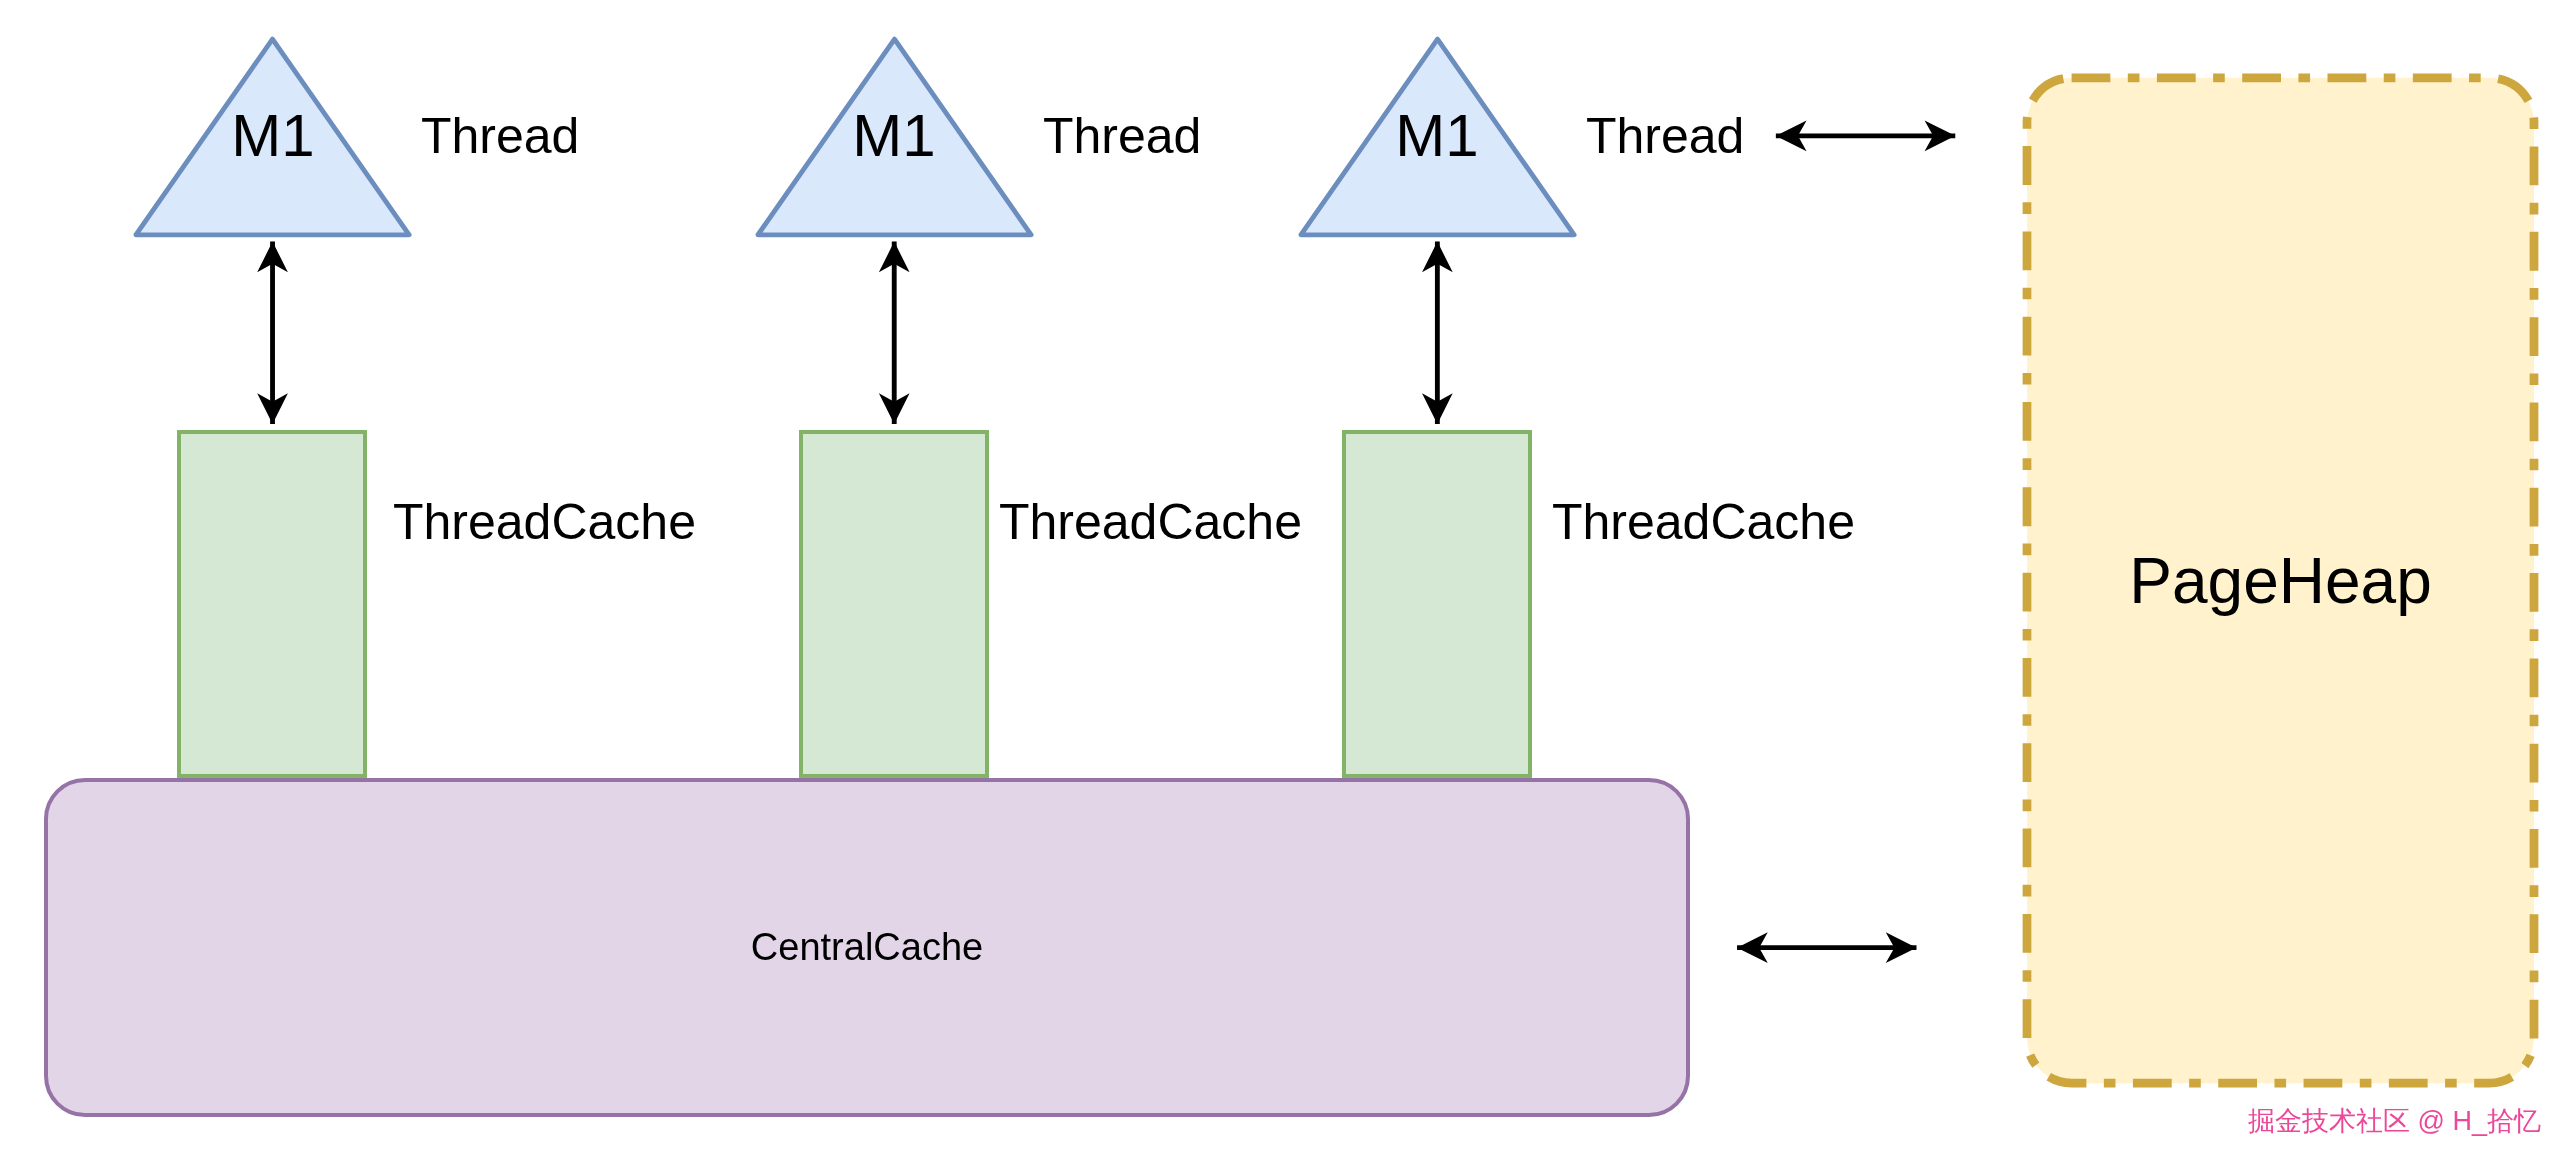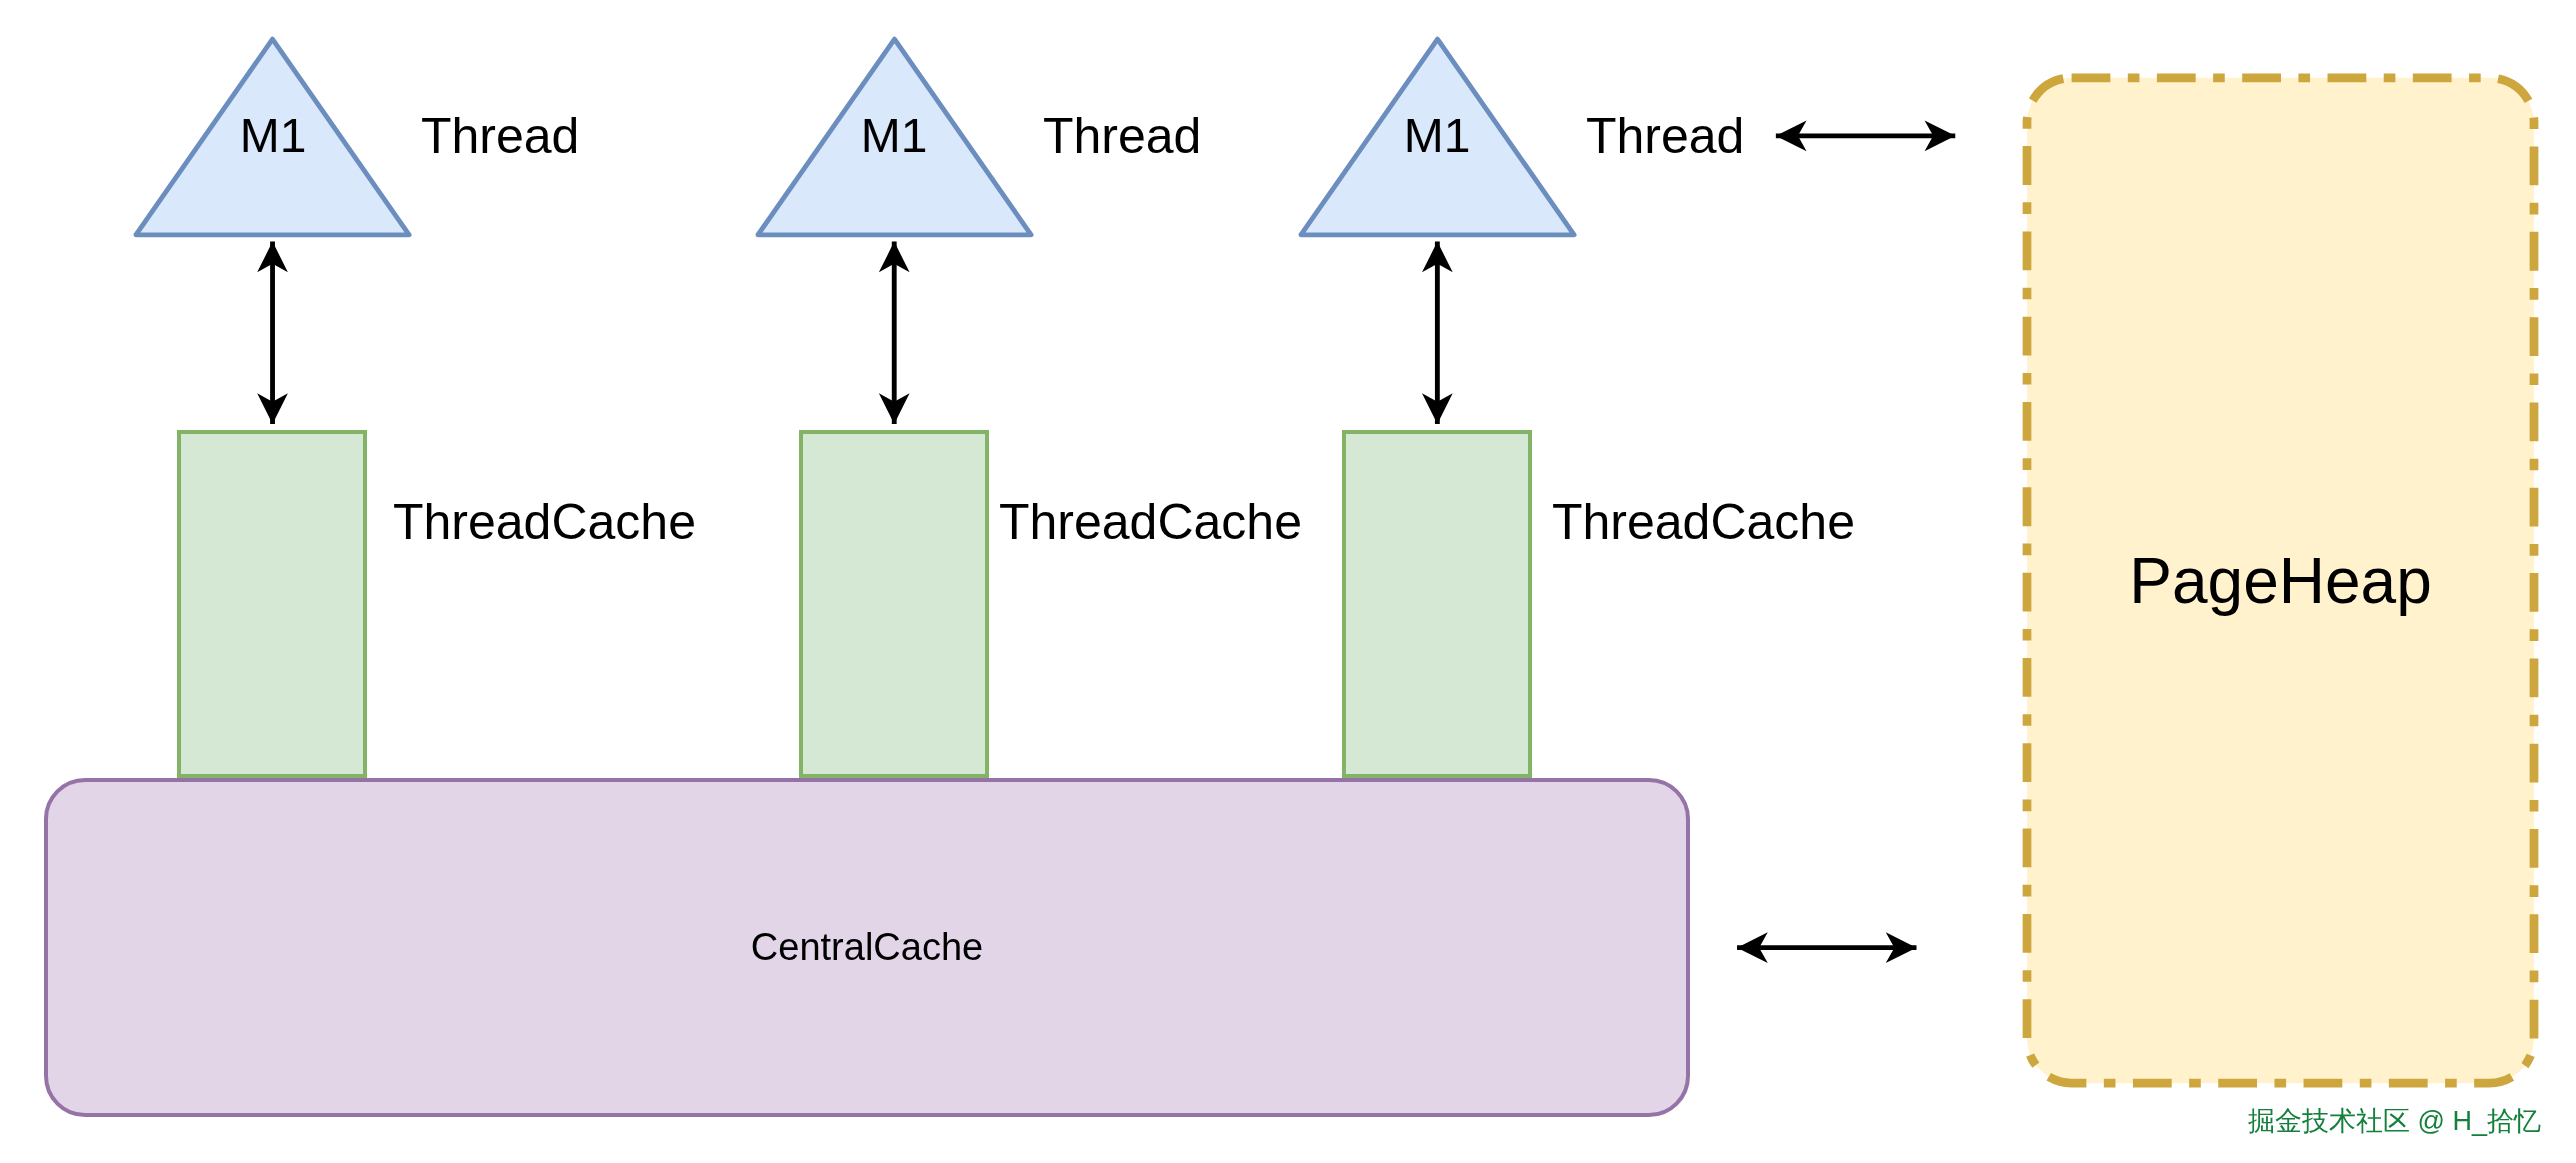--- a/index.html
+++ b/index.html
@@ -28,21 +28,21 @@
     position: absolute;
     white-space: nowrap;
     font-size: 50px;
     line-height: 1;
     transform: translateY(-50%);
   }
   .m1-label {
     position: absolute;
     top: 136px;
     transform: translate(-50%, -50%);
-    font-size: 48px;
+    font-size: 60px;
     line-height: 1;
   }
   .m1-1 { left: 273px; }
   .m1-2 { left: 894px; }
   .m1-3 { left: 1437px; }
 
   .thread-label { top: 136px; }
   .thread-1 { left: 421px; }
   .thread-2 { left: 1043px; }
   .thread-3 { left: 1586px; }
@@ -113,21 +113,21 @@
     pointer-events: none;
   }
 
   
   .watermark {
     position: absolute;
     right: 35px;
     top: 1121px;
     transform: translateY(-50%);
     font-size: 27px;
-    color: #15803d;
+    color: #ec4899;
     text-shadow: 1px 1px 0 #ffffff;
     white-space: nowrap;
   }
 </style>
 </head>
 <body>
 
 <div class="stage">
 
   <svg class="tri-svg tri-1" viewBox="0 0 290 210">

